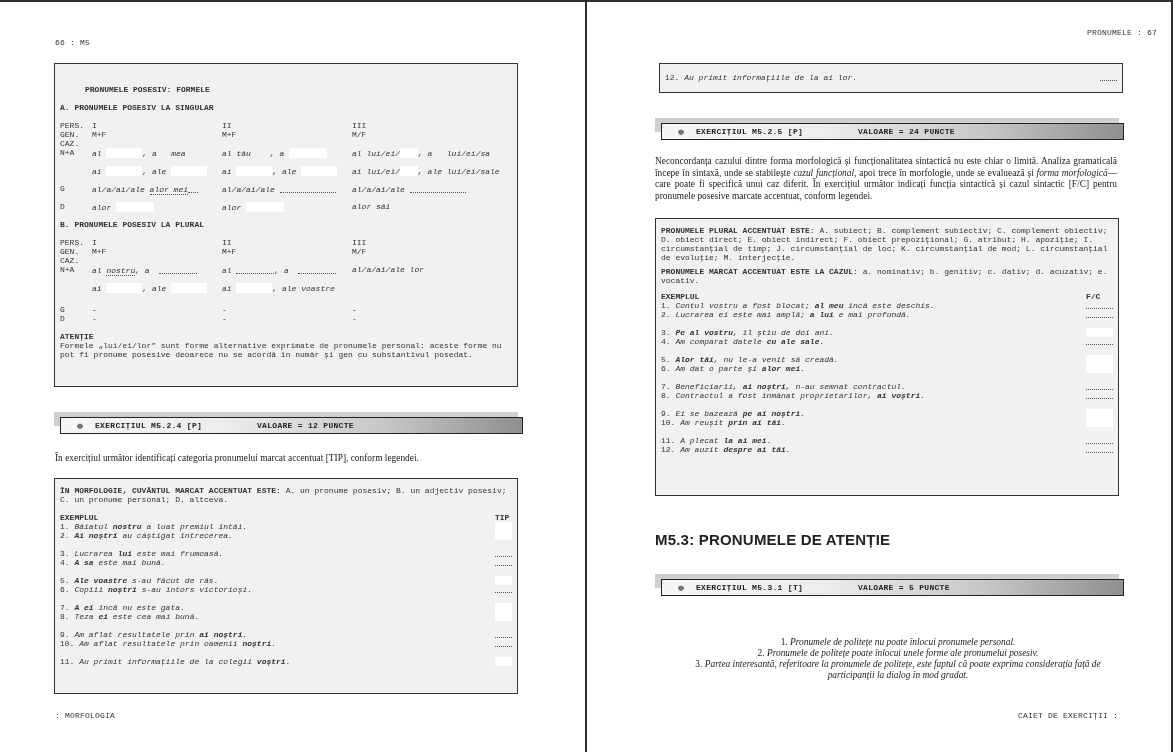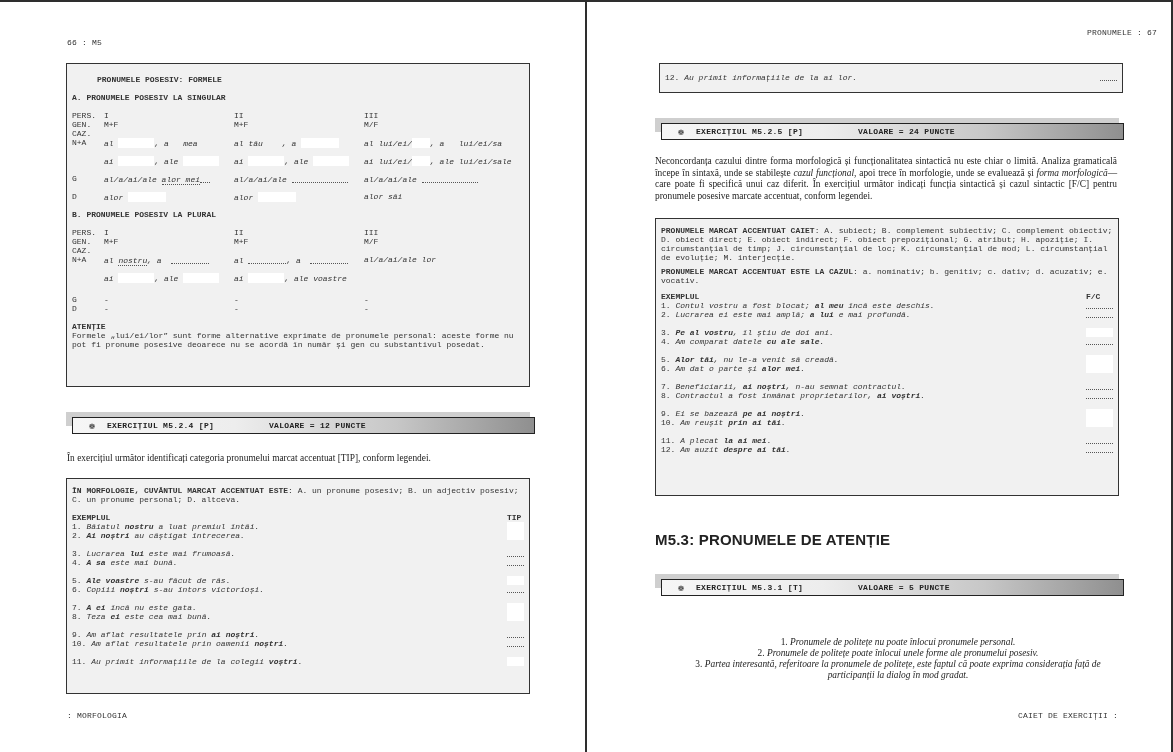--- a/index.html
+++ b/index.html
@@ -6,21 +6,21 @@
   body {
     width: 1173px; height: 752px; overflow: hidden; background: #ffffff;
     position: relative;
     font-family: "Liberation Mono", "DejaVu Sans Mono", monospace;
     color: #2a2a2a;
   }
   .topbar { position: absolute; left: 0; top: 0; width: 1173px; height: 2px; background: #2e2e2e; }
   .divider { position: absolute; left: 585px; top: 0; width: 2px; height: 752px; background: #2e2e2e; }
   .rightedge { position: absolute; left: 1171px; top: 0; width: 2px; height: 752px; background: #2e2e2e; }
   .page { position: absolute; top: 0; height: 752px; }
-  .page.left { left: 12px; width: 472px; }
+  .page.left { left: 0; width: 472px; }
   .page.right { left: 587px; width: 584px; }
 
   .running-head { position: absolute; font-size: 8px; color: #333; letter-spacing: 0.2px; }
   .mono { font-family: "Liberation Mono", "DejaVu Sans Mono", monospace; }
   .serif { font-family: Liberation Serif, serif; }
   .sans { font-family: "Liberation Sans", "DejaVu Sans", sans-serif; }
 
   .box {
     position: absolute; background: #f1f1f1; border: 1px solid #333;
     font-size: 8px; line-height: 9px; color: #333;
@@ -70,21 +70,21 @@
 
 <div class="topbar"></div>
 <div class="divider"></div>
 <div class="rightedge"></div>
 
 <div class="page left">
   <div class="running-head mono" style="left:55px; top:38px;">66 : M5</div>
 
   <div class="box mono" style="left:54px; top:63px; width:462px; height:322px;">
     <div class="pad">
-      <div class="b" style="margin-top:6px;padding-left:25px;">PRONUMELE POSESIV: FORMELE</div>
+      <div class="b" style="margin-top:16px;padding-left:25px;">PRONUMELE POSESIV: FORMELE</div>
       <div style="height:9px;"></div>
       <div class="b">A. PRONUMELE POSESIV LA SINGULAR</div>
       <div style="height:9px;"></div>
 
       <div class="gridrow">
         <span class="c0">PERS.</span>
         <span class="c1">I</span>
         <span class="c2">II</span>
         <span class="c3">III</span>
       </div>
@@ -236,21 +236,21 @@
       <span class="icon">❁</span>
       <span class="title">EXERCIȚIUL M5.2.5 [P]</span>
       <span class="value">VALOARE = 24 PUNCTE</span>
     </div>
   </div>
 
   <div class="para serif" id="ex525-instr" style="left:68px; top:156px; width:462px; text-align:justify;"><span>Neconcordanța cazului dintre forma morfologică și funcționalitatea sintactică nu este chiar o limită. Analiza gramaticală începe în sintaxă, unde se stabilește </span><span class="i">cazul funcțional</span><span>, apoi trece în morfologie, unde se evaluează și </span><span class="i">forma morfologică</span><span>—care poate fi specifică unui caz diferit. În exercițiul următor indicați funcția sintactică și cazul sintactic [F/C] pentru pronumele posesive marcate accentuat, conform legendei.</span></div>
 
   <div class="box mono" style="left:68px; top:218px; width:462px; height:276px;">
     <div class="pad" style="padding-top:7px;">
-      <div><span class="b">PRONUMELE MARCAT ACCENTUAT CAIET</span><span>: A. subiect; B. complement subiectiv; C. complement obiectiv; D. obiect direct; E. obiect indirect; F. obiect prepozițional; G. atribut; H. apoziție; I. circumstanțial de timp; J. circumstanțial de loc; K. circumstanțial de mod; L. circumstanțial de evoluție; M. interjecție.</span></div>
+      <div><span class="b">PRONUMELE PLURAL ACCENTUAT ESTE</span><span>: A. subiect; B. complement subiectiv; C. complement obiectiv; D. obiect direct; E. obiect indirect; F. obiect prepozițional; G. atribut; H. apoziție; I. circumstanțial de timp; J. circumstanțial de loc; K. circumstanțial de mod; L. circumstanțial de evoluție; M. interjecție.</span></div>
       <div style="height:5px;"></div>
       <div><span class="b">PRONUMELE MARCAT ACCENTUAT ESTE LA CAZUL</span><span>: a. nominativ; b. genitiv; c. dativ; d. acuzativ; e. vocativ.</span></div>
       <div style="height:7px;"></div>
       <div class="hdrrow b">
         <span class="txt">EXEMPLUL</span>
         <span style="width:27px;">F/C</span>
       </div>
       <div id="ex525-rows">
           <div class="exrow"><span class="txt"><span>1. </span><span class="i">Contul vostru a fost blocat; </span><span class="b i">al meu</span><span class="i"> încă este deschis.</span></span><span class="ans dot" style="width: 27px;"></span></div>
           <div class="exrow"><span class="txt"><span>2. </span><span class="i">Lucrarea ei este mai amplă; </span><span class="b i">a lui</span><span class="i"> e mai profundă.</span></span><span class="ans dot" style="width: 27px;"></span></div>

